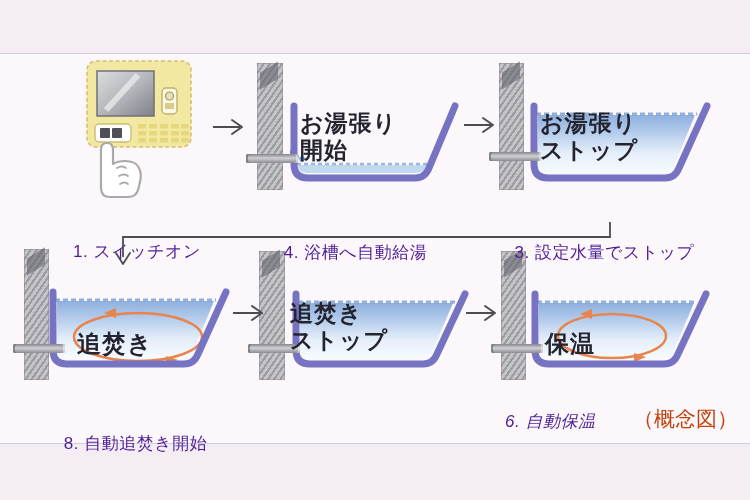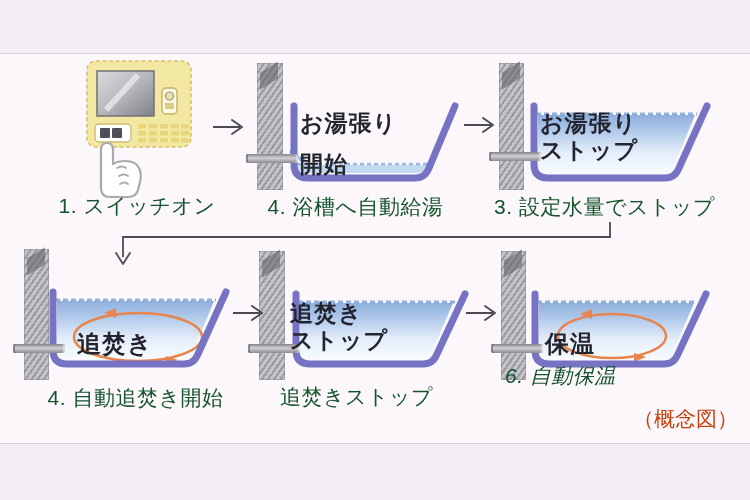--- a/index.html
+++ b/index.html
@@ -13,21 +13,21 @@
     box-shadow:inset 0 0 0 1px rgba(128,128,134,.45);z-index:2;}
   .wall::before{content:"";position:absolute;left:12%;top:3%;width:70%;height:13%;
     background:rgba(100,100,108,.6);transform:skewY(-32deg);}
   .pipe{position:absolute;background:linear-gradient(#84848a,#d0d0d5 45%,#8b8b91);
     border-radius:2px;box-shadow:inset -2px 0 0 rgba(255,255,255,.45), inset 2px 0 0 rgba(85,85,92,.55);z-index:3;}
   .tub-svg{position:absolute;z-index:1;}
 
   .tub-text{position:absolute;z-index:4;font-weight:bold;color:#24242f;
     font-size:23px;line-height:27px;letter-spacing:1px;}
   .tub-text.single{font-size:24px;}
-  .step-label{position:absolute;z-index:4;font-size:21px;color:#14532d;letter-spacing:0.5px;white-space:nowrap;}
+  .step-label{position:absolute;z-index:4;font-size:17px;color:#4c1d95;letter-spacing:0.5px;white-space:nowrap;margin-top:48px;}
   .step-label .line2{display:block;padding-left:30px;}
   .caption{position:absolute;z-index:4;font-size:21px;color:#c2410c;text-align:center;}
   .flow-arrow{position:absolute;z-index:4;}
   .connector{position:absolute;z-index:4;}
   .remote{position:absolute;z-index:4;}
 </style>
 </head>
 <body>
 
 <div class="page">
@@ -88,21 +88,21 @@
     <path d="M14,63 L146,63" stroke="#8fb3de" stroke-width="2.5" stroke-dasharray="4 3" fill="none" opacity="0.9"></path>
     <g fill="none" stroke="#6f9cd8" stroke-width="1.5">
       <circle cx="12" cy="56" r="3"></circle>
         <circle cx="19" cy="58" r="2"></circle>
         <circle cx="9" cy="51" r="1.5"></circle>
     </g>
     <path d="M11,5 L11,63 Q11,77 25,77 L132,77 Q142,77 146,67 L172,5" stroke="#7673c3" stroke-width="7" fill="none" stroke-linecap="round" stroke-linejoin="round"></path>
   </svg>
   <div class="tub-text" style="left:300px;top:110px;width:146px;">
     <span style="display:block;">お湯張り</span>
-    <span style="display:block;margin-top:14px;">開始</span>
+    <span style="display:block;">開始</span>
   </div>
   <div class="step-label" style="left:243px;top:193px;width:225px;text-align:center;">4. 浴槽へ自動給湯</div>
 
   <svg class="flow-arrow" style="left:461px;top:115px;" width="38" height="20" viewBox="0 0 38 20">
     <line x1="3" y1="10" x2="30" y2="10" stroke="#4c4c52" stroke-width="2"></line>
     <path d="M22,3 L32,10 L22,17" fill="none" stroke="#4c4c52" stroke-width="2" stroke-linejoin="round" stroke-linecap="round"></path>
   </svg>
 
   <div class="wall" style="left:499px;top:63px;width:25px;height:127px;"></div>
   <div class="pipe" style="left:489px;top:152px;width:52px;height:9px;"></div>
@@ -144,21 +144,21 @@
     <path d="M15,14 L15,62 Q15,72 25,72 L140,72 Q148,72 151,65 L172,14 Z" fill="url(#wg4)"></path>
     <path d="M13,13 L174,13" stroke="#7fa3d8" stroke-width="3" stroke-dasharray="5 3" fill="none" opacity="0.85"></path>
     <g>
       <ellipse cx="96" cy="50" rx="64" ry="24" stroke="#e8854e" stroke-width="2.5" fill="none"></ellipse>
       <path d="M74,21 L62,26 L74,31 Z" fill="#e8854e"></path>
       <path d="M124,69 L136,73 L124,78 Z" fill="#e8854e"></path>
     </g>
     <path d="M11,5 L11,63 Q11,77 25,77 L142,77 Q152,77 156,67 L184,5" stroke="#7673c3" stroke-width="7" fill="none" stroke-linecap="round" stroke-linejoin="round"></path>
   </svg>
   <div class="tub-text single" style="left:77px;top:330px;width:136px;">追焚き</div>
-  <div class="step-label" style="left:18px;top:384px;width:235px;text-align:center;">4. 自動追焚き開始</div>
+  <div class="step-label" style="left:18px;top:384px;width:235px;text-align:center;">8. 自動追焚き開始</div>
 
   <svg class="flow-arrow" style="left:230px;top:303px;" width="38" height="20" viewBox="0 0 38 20">
     <line x1="3" y1="10" x2="30" y2="10" stroke="#4c4c52" stroke-width="2"></line>
     <path d="M22,3 L32,10 L22,17" fill="none" stroke="#4c4c52" stroke-width="2" stroke-linejoin="round" stroke-linecap="round"></path>
   </svg>
 
   <div class="wall" style="left:259px;top:251px;width:26px;height:129px;"></div>
   <div class="pipe" style="left:248px;top:344px;width:52px;height:9px;"></div>
   <svg class="tub-svg" style="left:285px;top:289px;" width="188" height="86" viewBox="0 0 188 86">
     <defs>
@@ -171,21 +171,20 @@
       </defs>
     <path d="M15,14 L15,60 Q15,70 25,70 L136,70 Q144,70 147,63 L168,14 Z" fill="url(#wg5)"></path>
     <path d="M13,13 L170,13" stroke="#7fa3d8" stroke-width="3" stroke-dasharray="5 3" fill="none" opacity="0.85"></path>
     <path d="M11,5 L11,61 Q11,75 25,75 L138,75 Q148,75 152,65 L180,5" stroke="#7673c3" stroke-width="7" fill="none" stroke-linecap="round" stroke-linejoin="round"></path>
   </svg>
   <div class="tub-text" style="left:290px;top:300px;width:146px;">
     <span style="display:block;">追焚き</span>
     <span style="display:block;">ストップ</span>
   </div>
   <div class="step-label" style="left:250px;top:383px;width:245px;">
-    <span class="line2">追焚きストップ</span>
   </div>
 
   <svg class="flow-arrow" style="left:463px;top:303px;" width="38" height="20" viewBox="0 0 38 20">
     <line x1="3" y1="10" x2="30" y2="10" stroke="#4c4c52" stroke-width="2"></line>
     <path d="M22,3 L32,10 L22,17" fill="none" stroke="#4c4c52" stroke-width="2" stroke-linejoin="round" stroke-linecap="round"></path>
   </svg>
 
   <div class="wall" style="left:501px;top:251px;width:25px;height:129px;"></div>
   <div class="pipe" style="left:491px;top:344px;width:52px;height:9px;"></div>
   <svg class="tub-svg" style="left:524px;top:289px;" width="190" height="86" viewBox="0 0 190 86">

